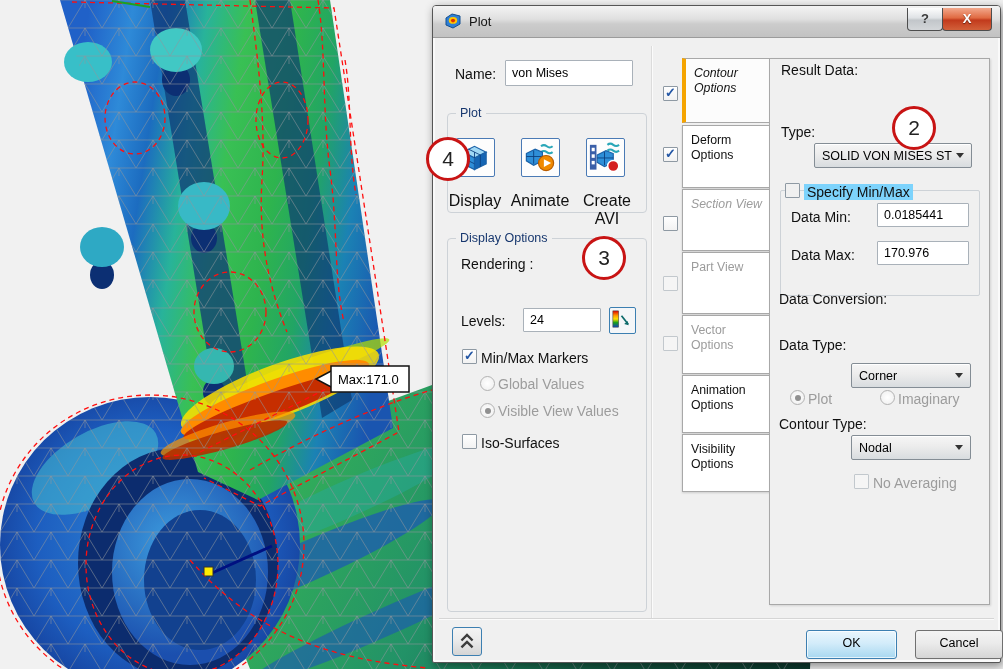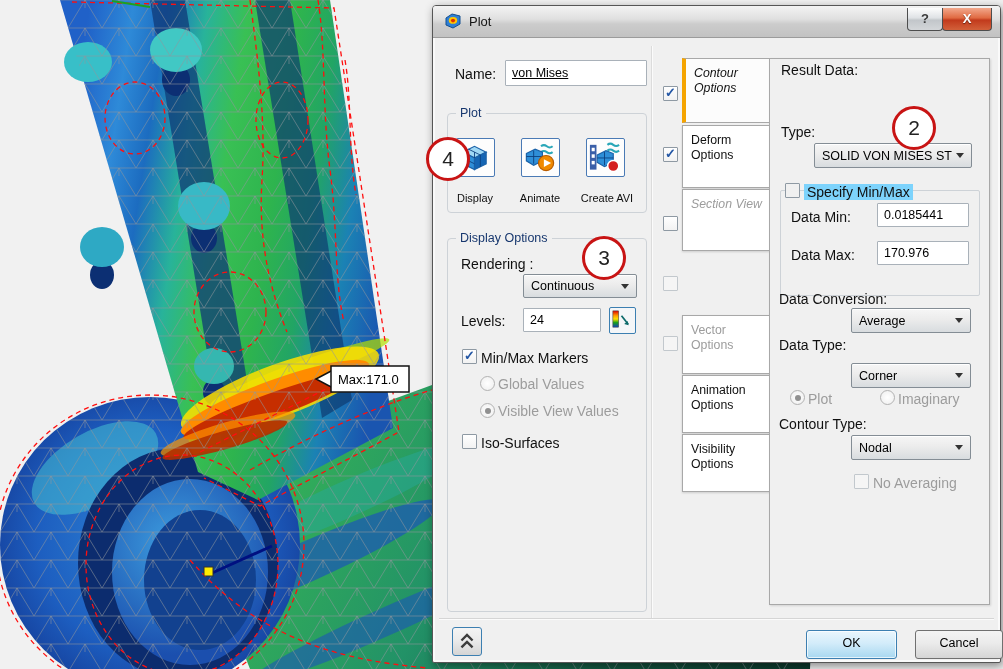--- a/index.html
+++ b/index.html
@@ -43,21 +43,21 @@
   .cb.dim{border-color:#c2c8cd;background:#f5f5f5;}
   .radio{position:absolute;width:13px;height:13px;border-radius:50%;border:1px solid #b2b2b2;
          background:radial-gradient(#ffffff,#ededed);}
   .radio.on::after{content:"";position:absolute;left:3.5px;top:3.5px;width:6px;height:6px;
          border-radius:50%;background:#909090;}
   .btn{position:absolute;border:1px solid #707070;border-radius:3px;font-size:12.5px;color:#000;
        text-align:center;line-height:25px;background:linear-gradient(#f4f4f4,#ebebeb 45%,#d5d5d5);}
   .btn.ok{border-color:#3c7fb1;background:linear-gradient(#eaf6fd,#d3ecfa 45%,#a8d8f0);
        box-shadow:inset 0 0 0 1px rgba(255,255,255,.7);}
   .iconbtn{position:absolute;border:1px solid #4a7ab5;border-radius:2px;background:#fdfdfd;}
-  .plot-btn-label{position:absolute;top:186px;font-size:11px;color:#101010;text-align:center;}
+  .plot-btn-label{position:absolute;top:186px;font-size:16px;color:#101010;text-align:center;}
   .vdivider{position:absolute;left:218px;top:40px;width:1px;height:572px;background:#dcdcdc;
             box-shadow:1px 0 0 #fbfbfb;}
   .hsep{position:absolute;left:6px;right:6px;top:612px;height:1px;background:#d5d5d5;box-shadow:0 1px 0 #fbfbfb;}
 
   
   .tabbox{position:absolute;left:249px;width:86px;background:#fff;border:1px solid #a8a8a8;
           box-shadow:0 1px 2px rgba(0,0,0,.15);}
   .tabbox .tabtxt{display:block;padding:7px 3px 0 8px;font-size:12.3px;line-height:15px;color:#101010;}
   .tabbox.dim .tabtxt{color:#9c9c9c;}
   .tabbox.sel{border-right:none;width:90px;background:#fcfcfc;border-left:4px solid #f5a400;box-shadow:none;}
@@ -193,21 +193,21 @@
         <path d="M2 6 L8 2 L16 4 L16 12 L9 16 L2 13 Z" fill="#2f7fd6" stroke="#14508f" stroke-width="1"></path>
         <ellipse cx="9" cy="8.4" rx="4.2" ry="3.4" fill="#ffc800"></ellipse>
         <ellipse cx="9" cy="8.6" rx="2.1" ry="1.8" fill="#e33000"></ellipse>
       </svg>
       <span class="title">Plot</span>
       <div class="tb-btn help"><span>?</span></div>
       <div class="tb-btn close"><span>X</span></div>
     </div>
 
     <span class="lbl" style="left:22px;top:60px;">Name:</span>
-    <input class="field" style="left: 72px; top: 54px; width: 142px; height: 26px; text-decoration: underline;" readonly="" value="von Mises">
+    <input class="field" style="left: 72px; top: 54px; width: 128px; height: 26px;" readonly="" value="von Mises">
 
     <div class="vdivider"></div>
 
     <div class="group" style="left:14px;top:107px;width:198px;height:98px;">
       <span class="glab">Plot</span>
     </div>
     <div class="iconbtn" style="left:23px;top:132px;width:37px;height:37px;">
       <svg viewBox="0 0 24 24" width="35" height="35">
         <polygon points="4,9 12,5 20,9 12,13" fill="#9fd8f5" stroke="#1b62a8" stroke-width=".8"></polygon>
         <polygon points="4,9 12,13 12,21 4,17" fill="#2f8fd8" stroke="#1b62a8" stroke-width=".8"></polygon>
@@ -237,24 +237,20 @@
       </svg>
     </div>
     <span class="plot-btn-label" style="left:11px;width:62px;">Display</span>
     <span class="plot-btn-label" style="left:76px;width:62px;">Animate</span>
     <span class="plot-btn-label" style="left:138px;width:72px;">Create AVI</span>
 
     <div class="group" style="left:14px;top:232px;width:198px;height:372px;">
       <span class="glab">Display Options</span>
     </div>
     <span class="lbl" style="left:28px;top:250px;">Rendering :</span>
-    <div class="combo" style="left:90px;top:268px;width:112px;height:22px;">
-      <span class="combo-text">Continuous</span>
-      <span class="combo-arrow"></span>
-    </div>
     <span class="lbl" style="left:28px;top:307px;">Levels:</span>
     <input class="field" style="left: 90px; top: 302px; width: 78px; height: 24px;" readonly="" value="24">
     <div class="palbtn">
       <svg viewBox="0 0 24 24" width="23" height="23">
         <defs>
             <linearGradient id="rb" x1="0" y1="0" x2="0" y2="1">
           <stop offset="0" stop-color="#e00000"></stop>
               <stop offset=".3" stop-color="#ffa000"></stop>
           <stop offset=".5" stop-color="#ffe000"></stop>
               <stop offset=".72" stop-color="#18a018"></stop>
@@ -283,20 +279,23 @@
 
     <div class="tabbox sel" style="top:52px;height:63px;">
       <span class="tabtxt">Contour Options</span>
       </div>
     <div class="tabbox" style="top:119px;height:61px;">
       <span class="tabtxt">Deform Options</span>
       </div>
     <div class="tabbox dim" style="top:183px;height:60px;font-style:italic;">
       <span class="tabtxt">Section View</span>
       </div>
+    <div class="tabbox dim" style="top:246px;height:60px;">
+      <span class="tabtxt">Part View</span>
+      </div>
     <div class="tabbox dim" style="top:309px;height:57px;">
       <span class="tabtxt">Vector Options</span>
       </div>
     <div class="tabbox" style="top:369px;height:56px;">
       <span class="tabtxt">Animation Options</span>
       </div>
     <div class="tabbox" style="top:428px;height:56px;">
       <span class="tabtxt">Visibility Options</span>
       </div>
 
@@ -310,24 +309,20 @@
 
     <div class="group" style="left:347px;top:184px;width:198px;height:104px;border-radius:2px;"></div>
     <span class="cb" style="left:352px;top:177px;background:#f0f0f0;"></span>
     <span class="lbl" style="left:371px;top:178px;background:#7dd3fc;padding:0 3px;">Specify Min/Max</span>
     <span class="lbl" style="left:358px;top:203px;">Data Min:</span>
     <input class="field" style="left: 444px; top: 197px; width: 92px; height: 24px;" readonly="" value="0.0185441">
     <span class="lbl" style="left:358px;top:241px;">Data Max:</span>
     <input class="field" style="left: 444px; top: 235px; width: 92px; height: 24px;" readonly="" value="170.976">
 
     <span class="lbl" style="left:346px;top:285px;">Data Conversion:</span>
-    <div class="combo" style="left:418px;top:302px;width:118px;height:23px;">
-      <span class="combo-text">Average</span>
-      <span class="combo-arrow"></span>
-    </div>
     <span class="lbl" style="left:346px;top:331px;">Data Type:</span>
     <div class="combo" style="left:418px;top:357px;width:118px;height:23px;">
       <span class="combo-text">Corner</span>
       <span class="combo-arrow"></span>
     </div>
     <span class="radio on" style="left:357px;top:384px;"></span>
     <span class="lbl dim" style="left:375px;top:385px;">Plot</span>
     <span class="radio" style="left:447px;top:384px;"></span>
     <span class="lbl dim" style="left:465px;top:385px;">Imaginary</span>
     <span class="lbl" style="left:346px;top:410px;">Contour Type:</span>

